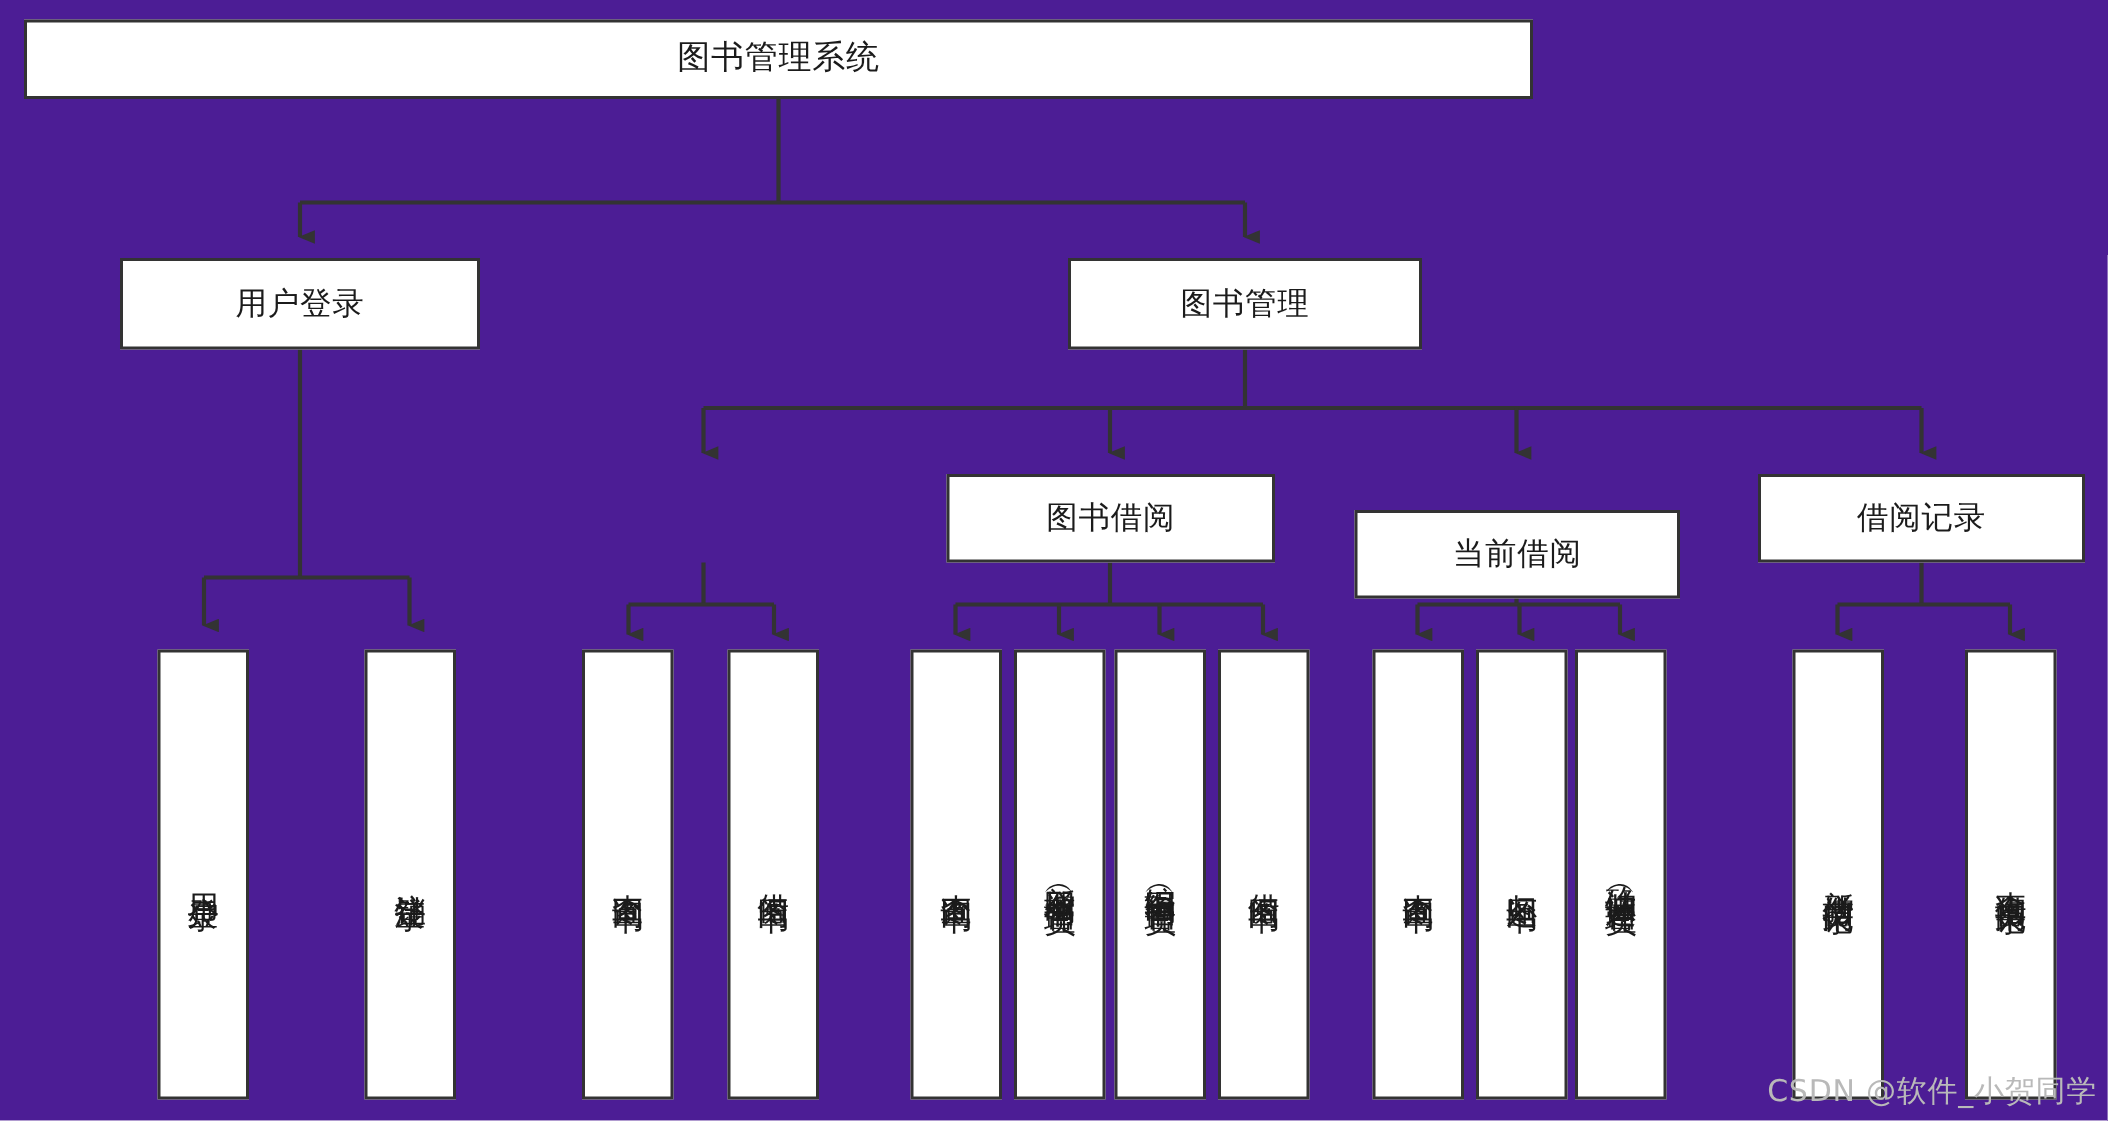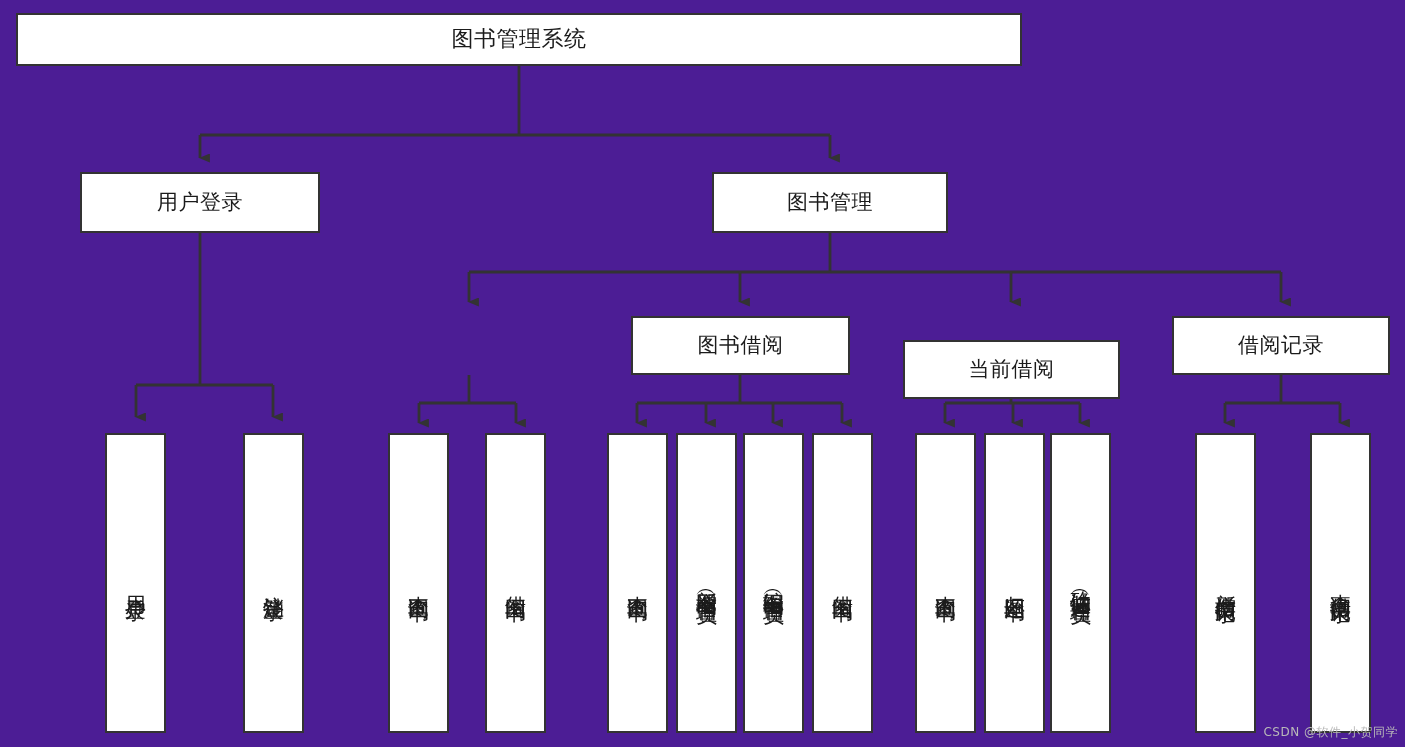--- a/index.html
+++ b/index.html
@@ -54,21 +54,21 @@
     white-space: nowrap;
     letter-spacing: 2px;
   }
   #root-node {
     font-size: 22px;
   }
   #watermark {
     position: absolute;
     right: 8px;
     bottom: 6px;
-    font-size: 12px;
+    font-size: 20px;
     color: #b9b9b9;
     letter-spacing: 0.5px;
     white-space: nowrap;
     font-family: "DejaVu Sans", "Liberation Sans", sans-serif;
   }
 </style>
 </head>
 <body>
 
 <div id="canvas">

